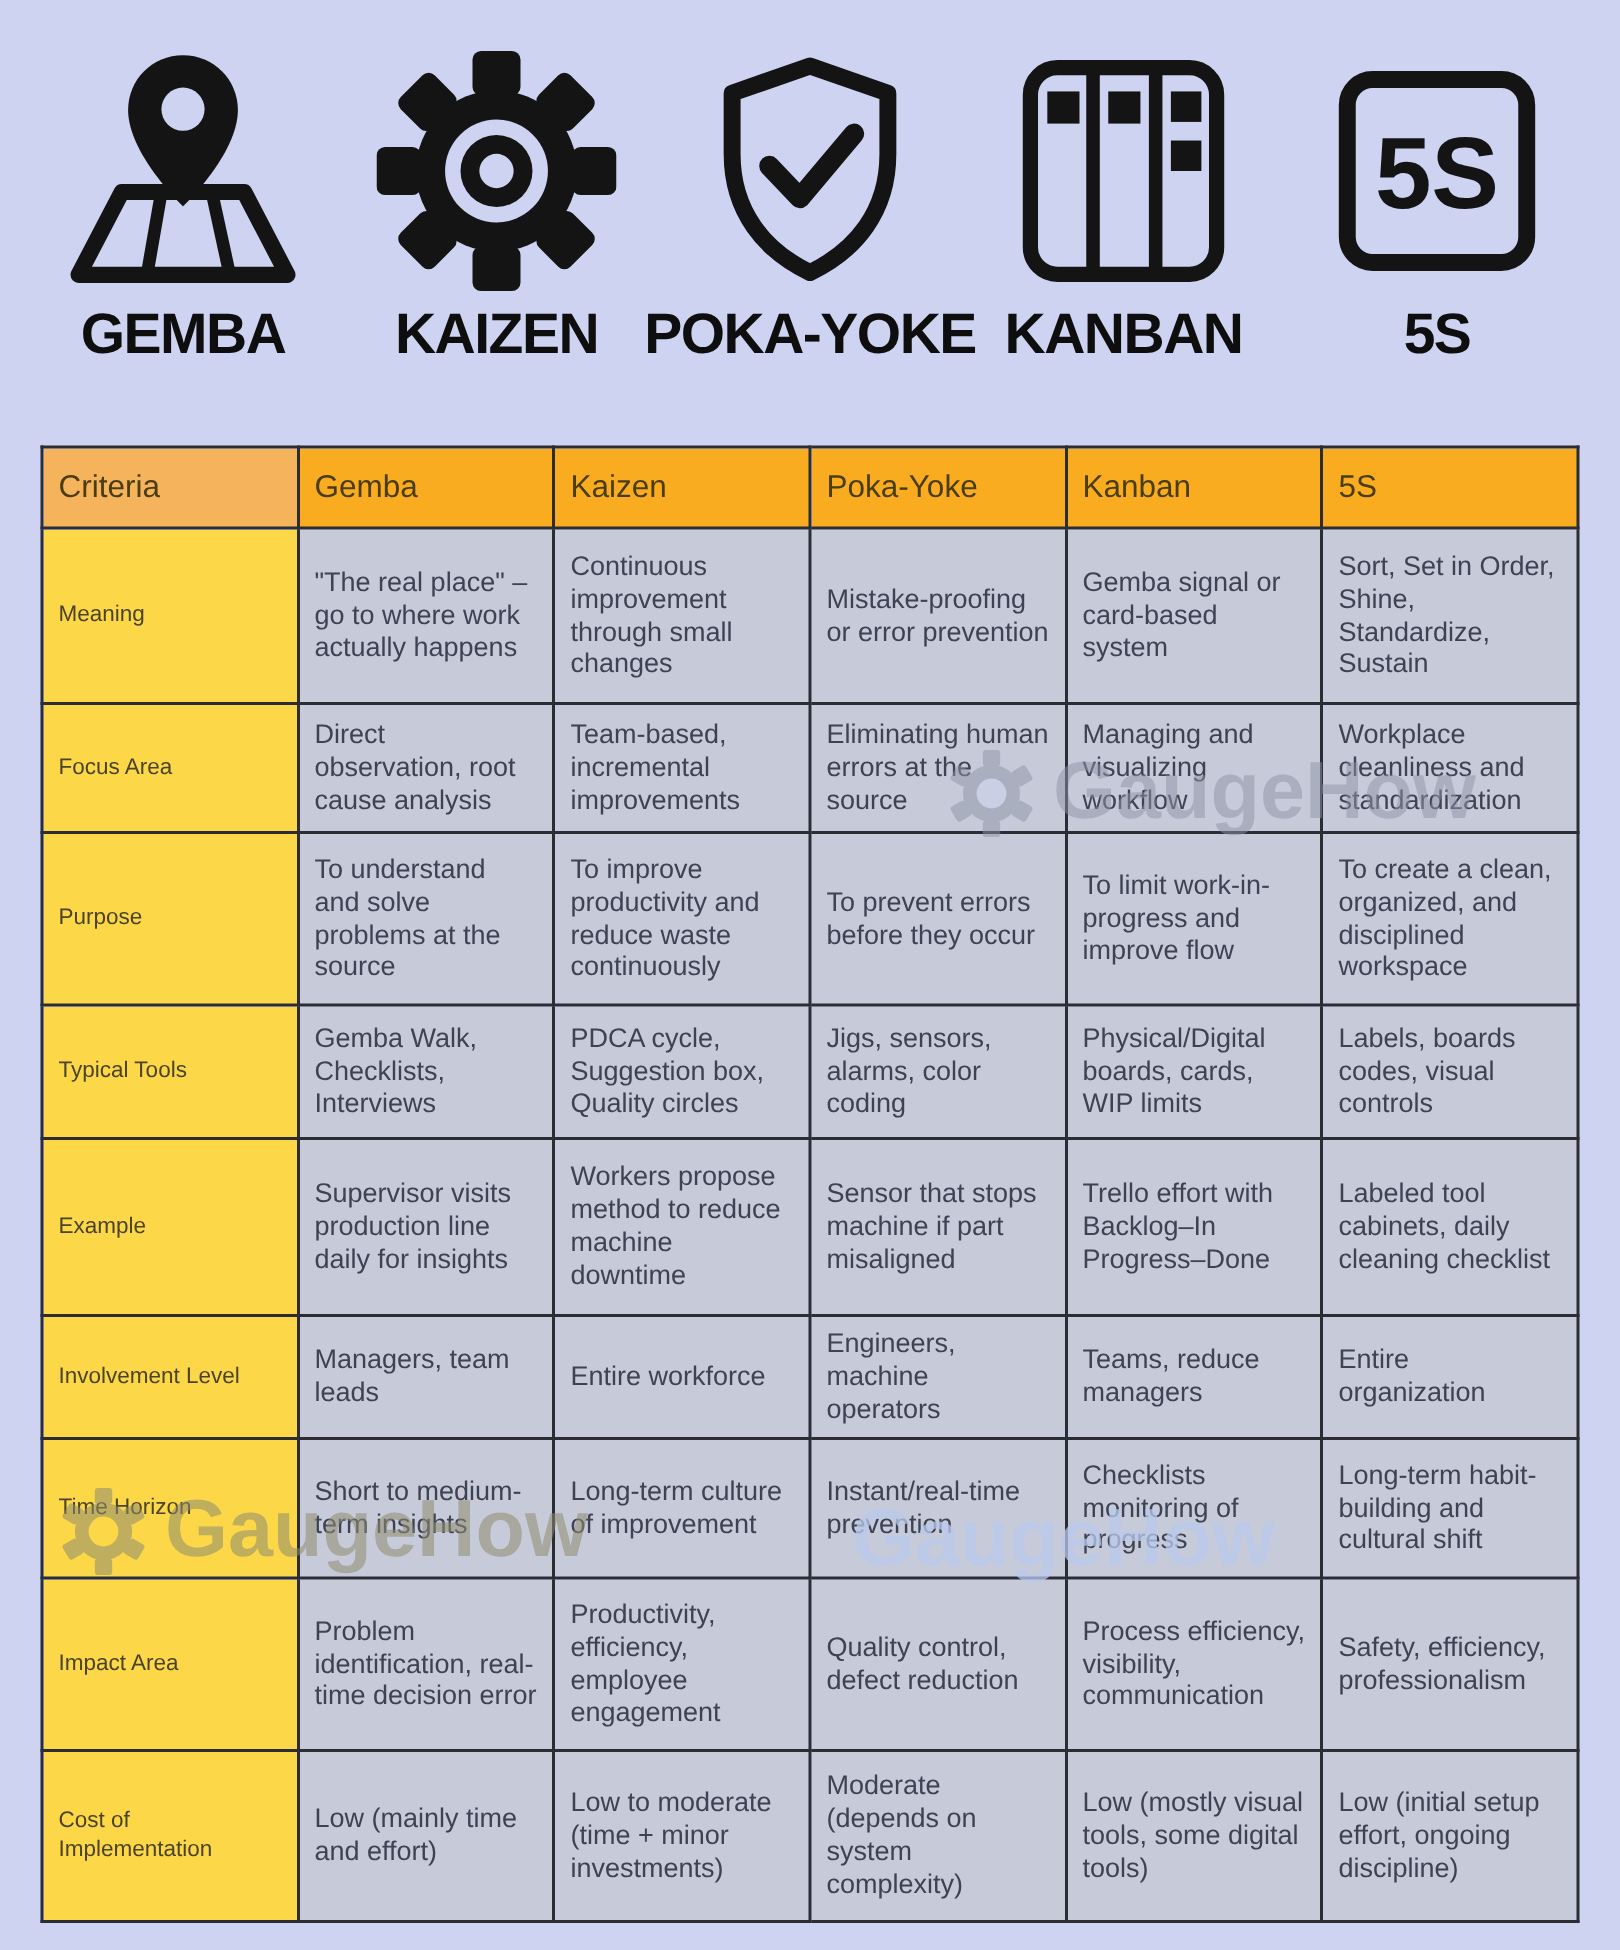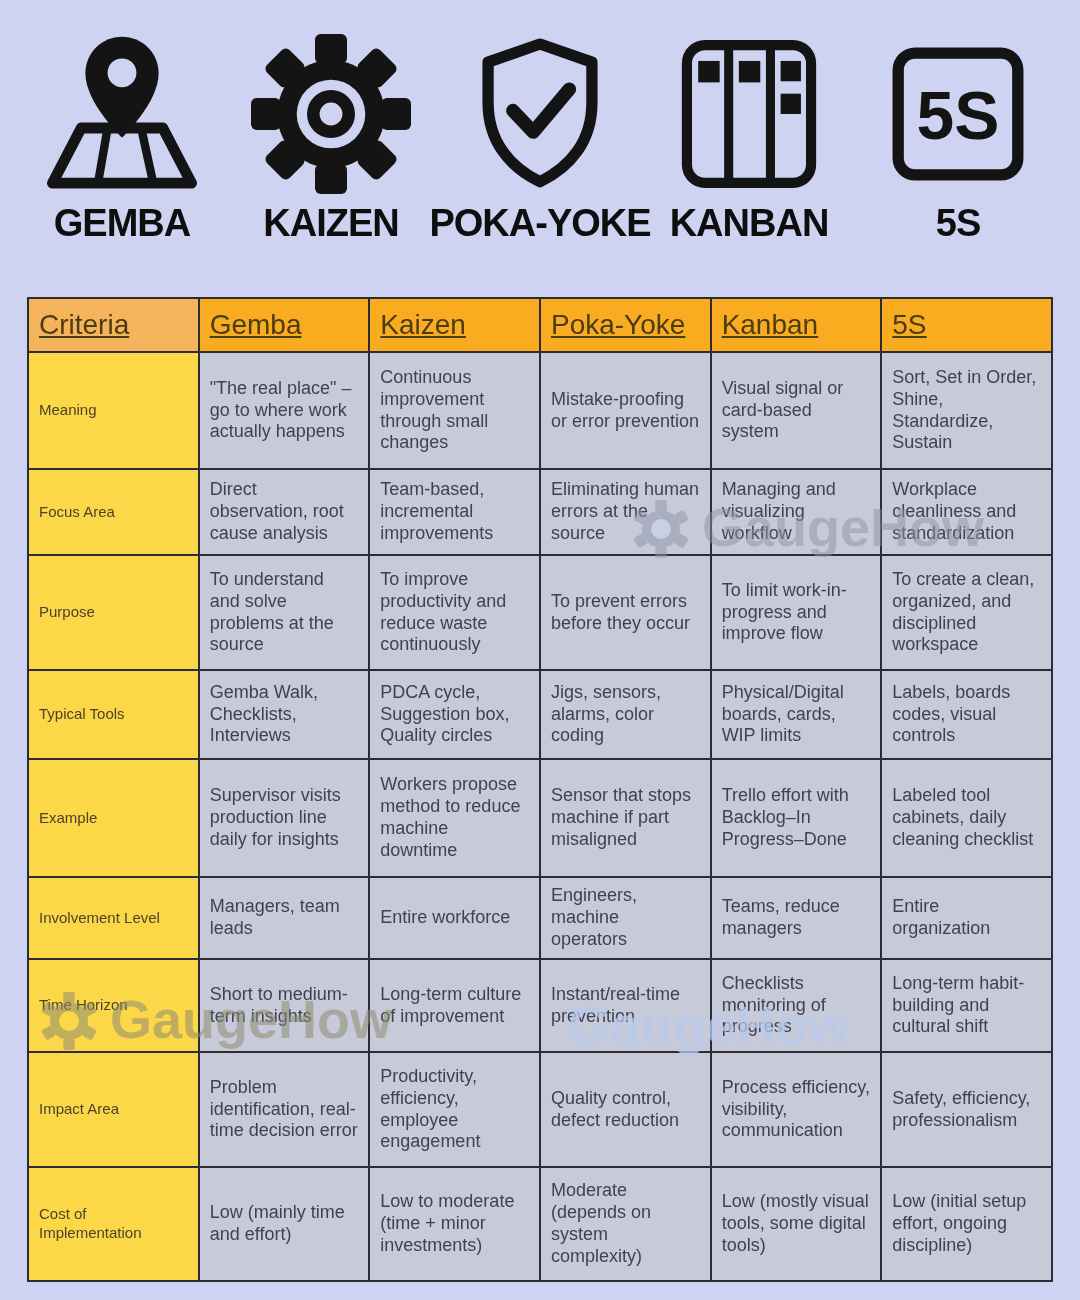--- a/index.html
+++ b/index.html
@@ -26,21 +26,21 @@
     position:absolute; left:27px; top:297px; width:1026px;
     border-collapse:collapse; table-layout:fixed;
   }
   #cmp th, #cmp td {
     border:2px solid #2c2c34; padding:4px 10px;
     vertical-align:middle; text-align:left; font-weight:normal;
     overflow:hidden;
   }
   #cmp thead th {
     background: var(--header-orange, #f9ac1f);
-    height:44px; font-size:28px; color:#4a3c13;text-decoration:underline;
+    height:44px; font-size:21px; color:#4a3c13;
   }
   #cmp thead th.crit { background: var(--criteria-orange, #f5b45c); }
   #cmp tbody th.rowlabel {
     background: var(--criteria-yellow, #fcd848);
     font-size:15px; color:#4b432a; line-height:1.25;
   }
   #cmp td {
     background: var(--cell-gray, #c7cbd9);
     font-size:18px; color:#3e4353; line-height:1.22;
   }
@@ -142,21 +142,21 @@
         <th>Kanban</th>
         <th>5S</th>
       </tr>
   </thead>
   <tbody id="tbody">
       <tr style="height: 117px;">
         <th class="rowlabel">Meaning</th>
         <td>"The real place" – go to where work actually happens</td>
         <td>Continuous improvement through small changes</td>
         <td>Mistake-proofing or error prevention</td>
-        <td>Visual signal or card-based system</td>
+        <td>Gemba signal or card-based system</td>
         <td>Sort, Set in Order, Shine, Standardize, Sustain</td>
       </tr>
       <tr style="height: 86px;">
         <th class="rowlabel">Focus Area</th>
         <td>Direct observation, root cause analysis</td>
         <td>Team-based, incremental improvements</td>
         <td>Eliminating human errors at the source</td>
         <td>Managing and visualizing workflow</td>
         <td>Workplace cleanliness and standardization</td>
       </tr>

